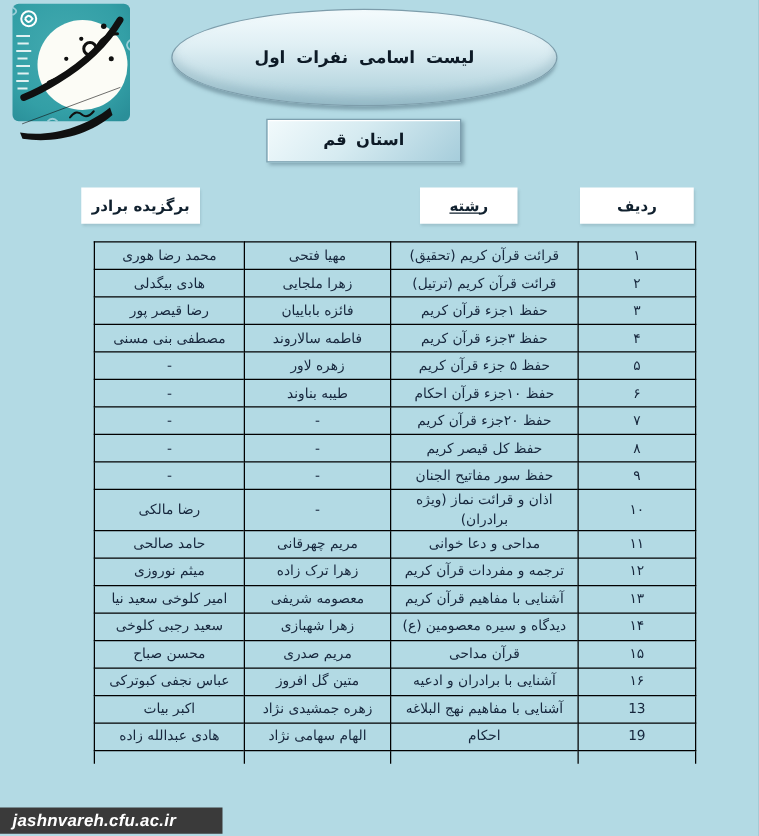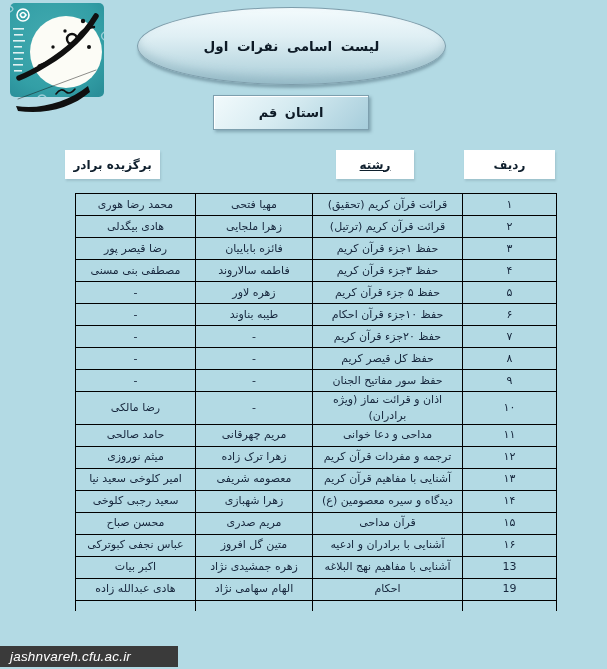--- a/index.html
+++ b/index.html
@@ -55,21 +55,21 @@
     overflow:hidden;
   }
   td.name{font-weight:normal;}
   .stub td{border-top:none;border-bottom:none;height:10px;}
   
   .footer{
     position:absolute;left:0;top:646px;width:178px;height:21px;
     background:#3a3a3a;
     display:flex;align-items:center;padding-left:10px;box-sizing:border-box;
     font-family:"Liberation Sans",sans-serif;
-    font-style:italic;font-weight:normal;font-size:13.5px;letter-spacing:.2px;
+    font-style:italic;font-weight:bold;font-size:13.5px;letter-spacing:.2px;
   }
   .footer .w{color:#ffffff;}
   .footer .o{color:#ffffff;}
 </style>
 </head>
 <body>
 
 <div class="canvas">
 
   <div class="logo">

